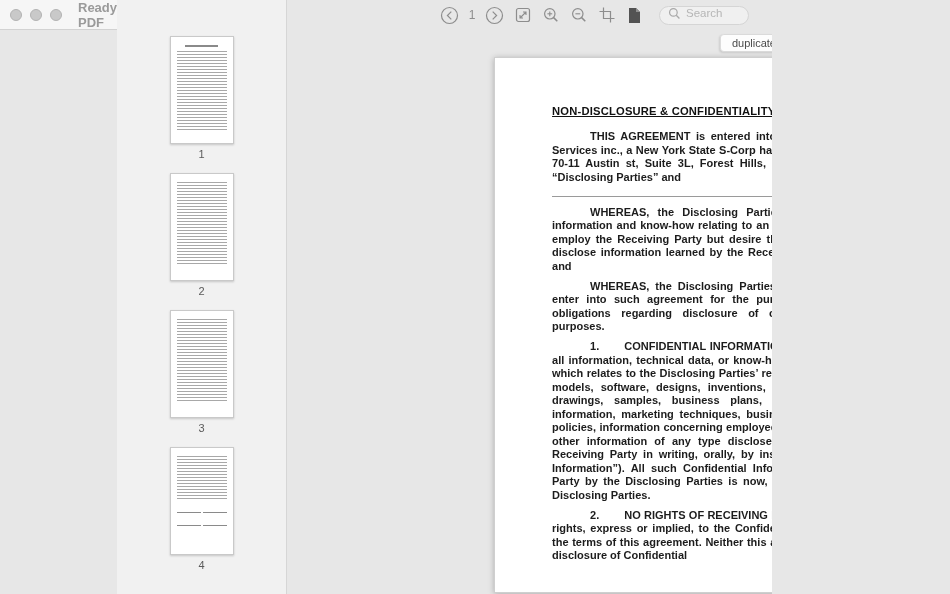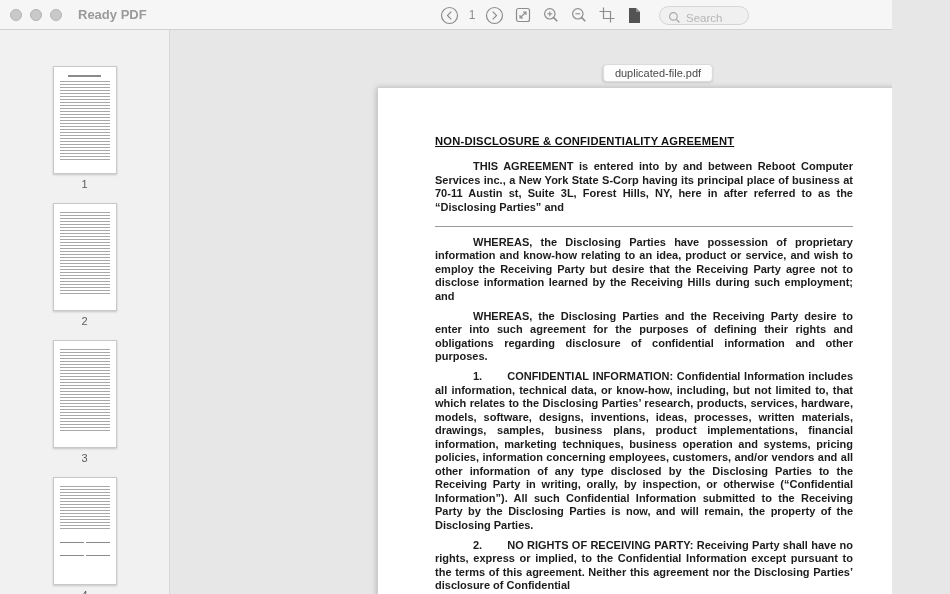--- a/index.html
+++ b/index.html
@@ -1,32 +1,32 @@
 <!DOCTYPE html>
 <html><head>
 <meta charset="utf-8">
 <style>
   * { margin:0; padding:0; box-sizing:border-box; }
   html,body { width:950px; height:594px; overflow:hidden;
     font-family:"Liberation Sans","DejaVu Sans",sans-serif; background:#e7e7e7; }
 
-  .window { width:892px; height:594px; display:flex; flex-direction:column; }
+  .window { width:772px; height:594px; display:flex; flex-direction:row; }
 
   
   .toolbar { flex:0 0 30px; height:30px; background:#f6f6f6; border-bottom:1px solid #d2d2d2;
     position:relative; display:flex; align-items:center; }
   .traffic-lights { display:flex; gap:8px; padding-left:10px; }
   .tl { width:12px; height:12px; border-radius:50%; background:#c9c9c9; border:1px solid #b3b3b3;
     display:inline-block; cursor:pointer; }
   .app-title { margin-left:16px; font-size:13px; font-weight:bold; color:#9a9a9a; }
   .toolbar-center { position:absolute; left:438px; top:0; height:30px; display:flex; align-items:center; gap:5px; }
   .tbtn { background:none; border:none; width:23px; height:23px; display:flex; align-items:center;
     justify-content:center; cursor:pointer; padding:0; }
   .page-num { font-size:12px; color:#8e8e8e; min-width:12px; text-align:center; }
-  .search-box { display:flex; align-items:flex-end; gap:5px; border:1px solid #d5d5d5; background:#f0f0f0;
+  .search-box { display:flex; align-items:flex-start; gap:5px; border:1px solid #d5d5d5; background:#f0f0f0;
     border-radius:10px; height:19px; padding:0 8px; width:90px; margin-left:8px; }
   .search-box input { border:none; background:transparent; outline:none; width:58px; font-size:11.5px; color:#555; }
   .search-box input::placeholder { color:#b6b6b6; }
 
   
   .content { flex:1; display:flex; min-height:0; }
   .sidebar { flex:0 0 170px; width:170px; background:#f1f1f1; border-right:1px solid #d6d6d6;
     padding-top:36px; display:flex; flex-direction:column; align-items:center; overflow:hidden; }
   .thumb-block { margin-bottom:13px; cursor:pointer; }
   .thumb-page { width:64px; height:108px; background:#fff; border:1px solid #c9c9c9;

